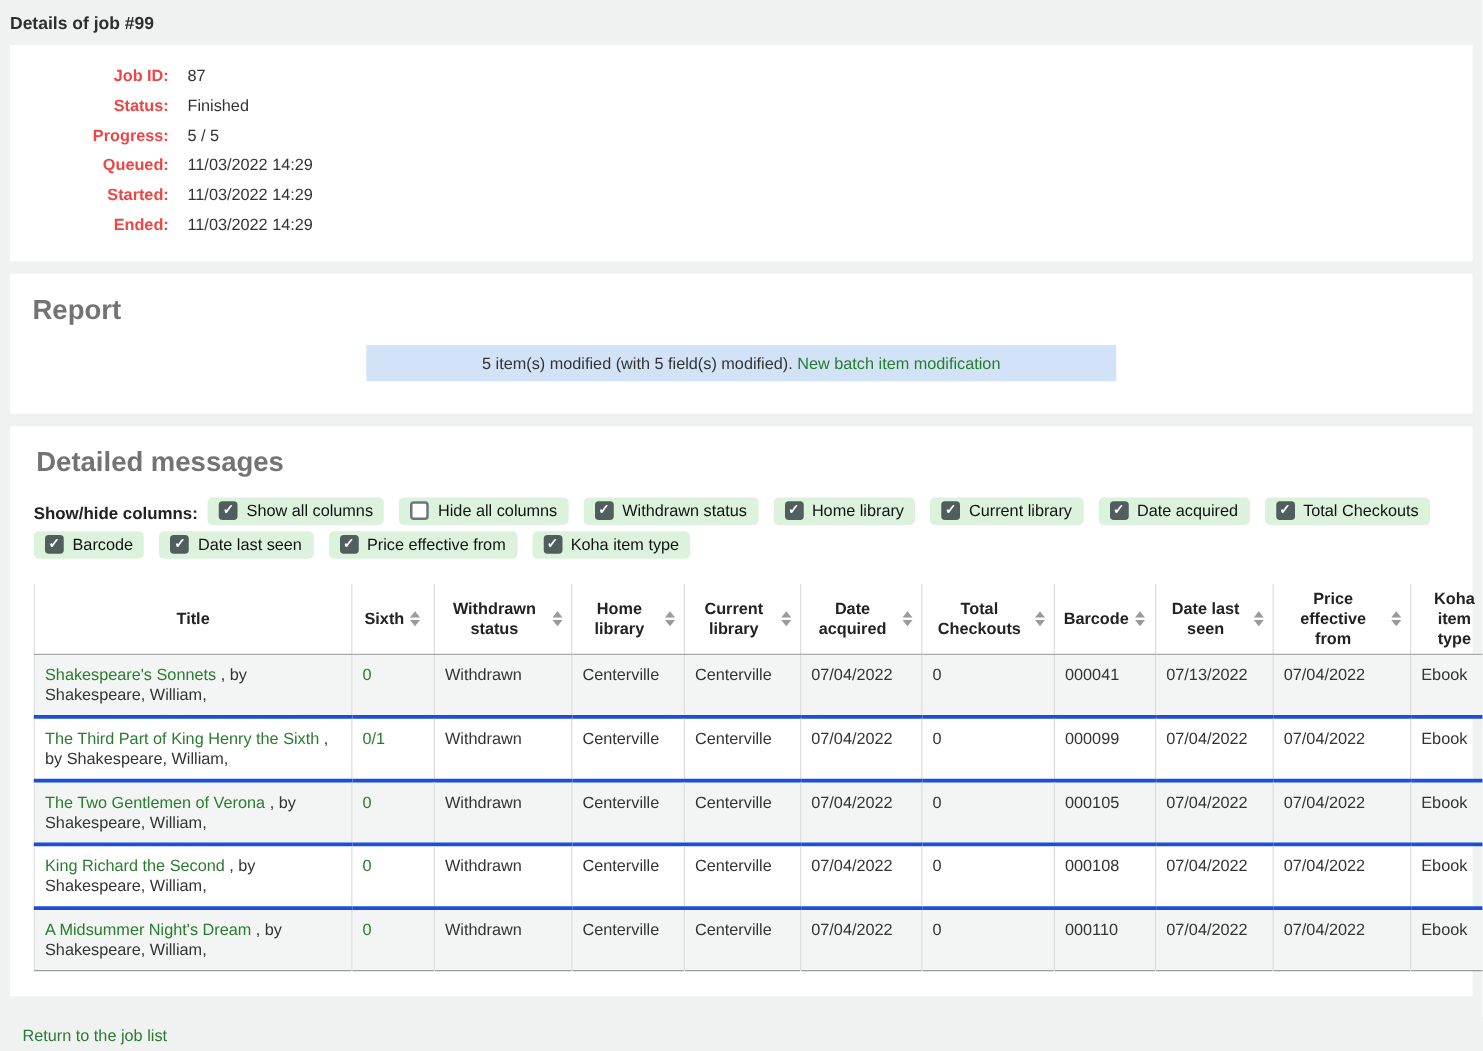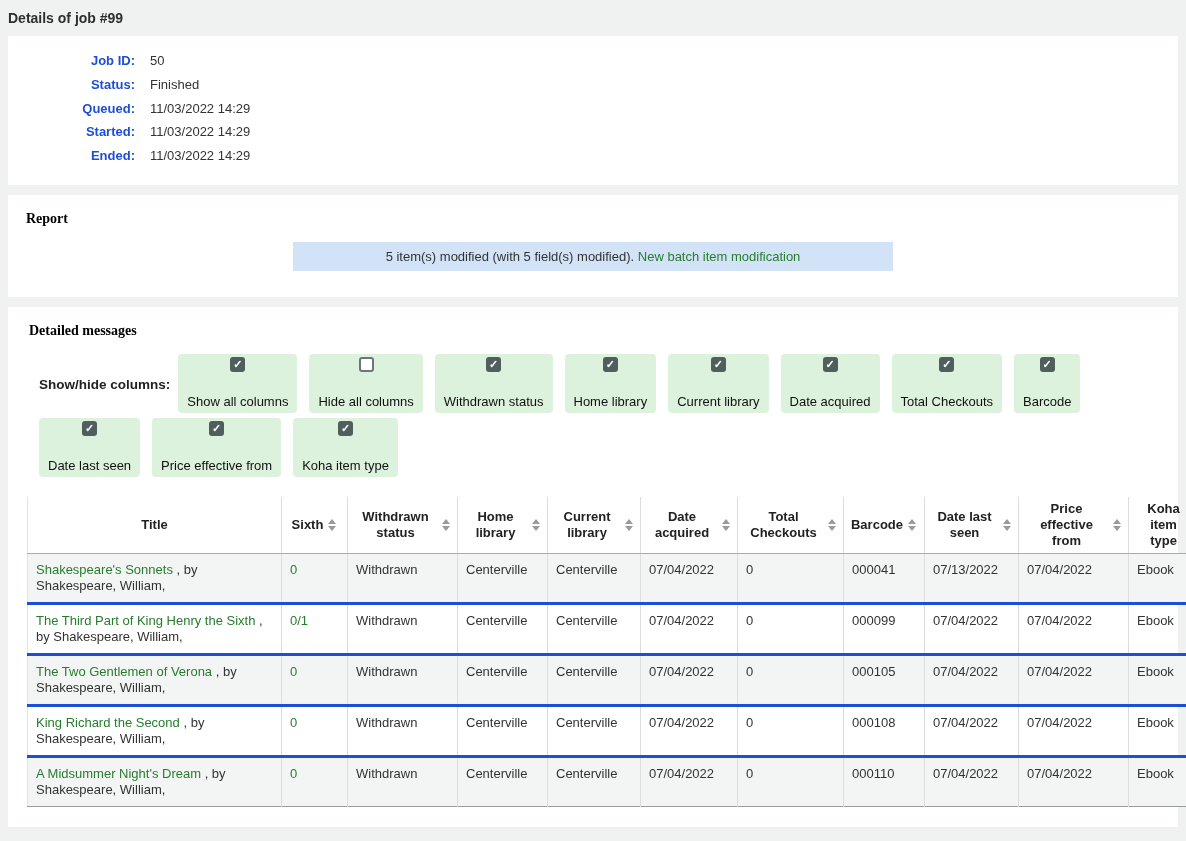--- a/index.html
+++ b/index.html
@@ -27,60 +27,58 @@
 
   
   .panel.job {
     padding: 13px 16px 17px 0;
   }
   .job-row { display: flex; line-height: 23.8px; }
   .job-row .lbl {
     width: 127px;
     text-align: right;
     font-weight: bold;
-    color: #1d4ed8;
+    color: #ef4444;
     flex: none;
   }
   .job-row .val { margin-left: 15px; color: #333; }
 
   
   .panel.report { padding: 16px 16px 26px 16px; }
   h2.section-title {
-    font-size: 14px;
+    font-size: 22px;
     font-weight: bold;
-    color: #000000;
+    color: #737373;
     margin: 0 0 15px 2px;
-    font-family: Liberation Serif, serif;
   }
   .dialog-message {
     background: var(--alert-bg, #d2e3f7);
     width: 600px;
     margin: 0 auto;
     padding: 7px 0;
     text-align: center;
     line-height: 15px;
   }
 
   
   .panel.detailed { padding: 16px 16px 20px 19px; }
-  .columns-controls { margin: 14px 0 15px 12px; line-height: 26px; }
+  .columns-controls { margin: 14px 0 15px 0; line-height: 26px; }
   .show-hide-label { font-weight: bold; font-size: 13.5px; color: #222; margin-right: 8px; }
   .pill {
     display: inline-flex;
     align-items: center;
-    gap: 22px;
+    gap: 7px;
     background: var(--pill-bg, #dcf2dc);
     border-radius: 4px;
     padding: 3px 9px;
     margin: 0 12px 5px 0;
     cursor: pointer;
     vertical-align: middle;
     line-height: 16px;
     color: #111;
-    flex-direction: column;
   }
   .cb {
     width: 15px; height: 15px;
     border-radius: 3px;
     flex: none;
     display: inline-flex;
     align-items: center;
     justify-content: center;
   }
   .cb.checked { background: var(--cb-dark, #515e5e); color: #fff; }
@@ -159,25 +157,29 @@
 <body>
 
 
 
 <h1 class="page-title">Details of job #99</h1>
 
 
 <div class="panel job">
   <div class="job-row">
     <span class="lbl">Job ID:</span>
-    <span class="val">50</span>
+    <span class="val">87</span>
   </div>
   <div class="job-row">
     <span class="lbl">Status:</span>
     <span class="val">Finished</span>
+  </div>
+  <div class="job-row">
+    <span class="lbl">Progress:</span>
+    <span class="val">5 / 5</span>
   </div>
   <div class="job-row">
     <span class="lbl">Queued:</span>
     <span class="val">11/03/2022 14:29</span>
   </div>
   <div class="job-row">
     <span class="lbl">Started:</span>
     <span class="val">11/03/2022 14:29</span>
   </div>
   <div class="job-row">

